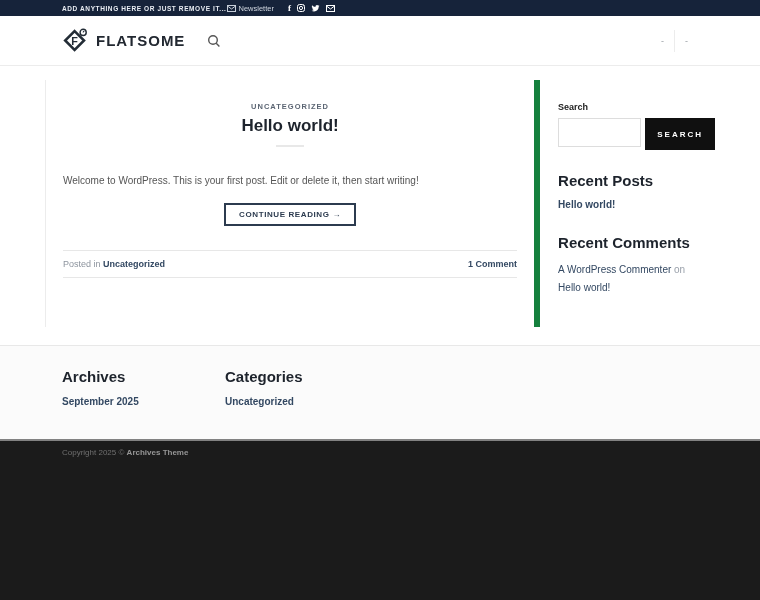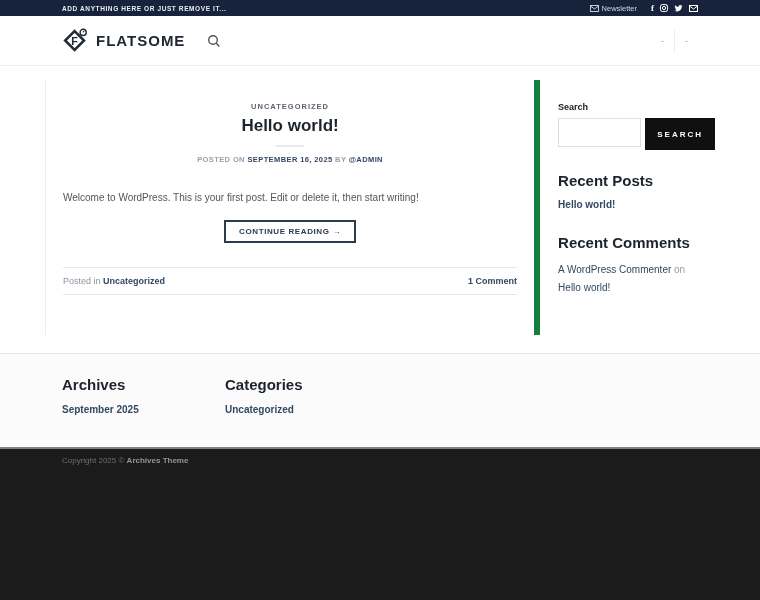--- a/index.html
+++ b/index.html
@@ -2,21 +2,21 @@
 <html><head>
 <meta charset="utf-8">
 <style>
   * { margin:0; padding:0; box-sizing:border-box; }
   html,body { width:760px; height:600px; overflow:hidden; }
   body { font-family:"Liberation Sans", sans-serif; background:#1b1b1b; }
   .container { width:670px; margin:0 auto; }
 
   
   .topbar { background:#16233a; height:16px; display:flex; align-items:center; }
-  .topbar .container { display:flex; justify-content:space-between; align-items:center; padding:0 17px; }
+  .topbar .container { display:flex; justify-content:flex-start; align-items:center; padding:0 17px; }
   .topbar-left { color:#e9edf3; font-size:6.5px; font-weight:700; letter-spacing:.6px; }
   .topbar-right { display:flex; align-items:center; gap:6px; color:#c6cdd8; }
   .newsletter { display:flex; align-items:center; gap:3px; font-size:7.5px; color:#cfd5de; cursor:pointer; }
   .social { display:flex; align-items:center; gap:6px; margin-left:8px; }
   .social svg, .newsletter svg { display:block; }
   .fb-glyph { font-size:9px; font-weight:700; color:#fff; line-height:1; font-family:"Liberation Serif", serif; }
 
   
   .header { background:#fff; height:50px; border-bottom:1px solid #ececec; display:flex; align-items:center; }
   .header .container { display:flex; align-items:center; justify-content:space-between; padding:0 17px; }
@@ -148,26 +148,20 @@
   </div>
 </div>
 
 <div class="main">
   <div class="container">
     <div class="row">
       <div class="col-main">
         <div class="post-cat">UNCATEGORIZED</div>
         <h1 class="post-title">Hello world!</h1>
         <div class="title-divider"></div>
-        <div class="post-meta">
-          <span>POSTED ON</span>
-          <a href="#">SEPTEMBER 16, 2025</a>
-          <span>BY</span>
-          <a href="#">@ADMIN</a>
-        </div>
         <p class="post-excerpt">Welcome to WordPress. This is your first post. Edit or delete it, then start writing!</p>
         <div class="continue-wrap">
           <button class="btn-continue">CONTINUE READING →</button>
         </div>
         <div class="post-footer-top"></div>
         <div class="post-footer">
           <div>
             <span>Posted in</span>
             <a href="#">Uncategorized</a>
           </div>

